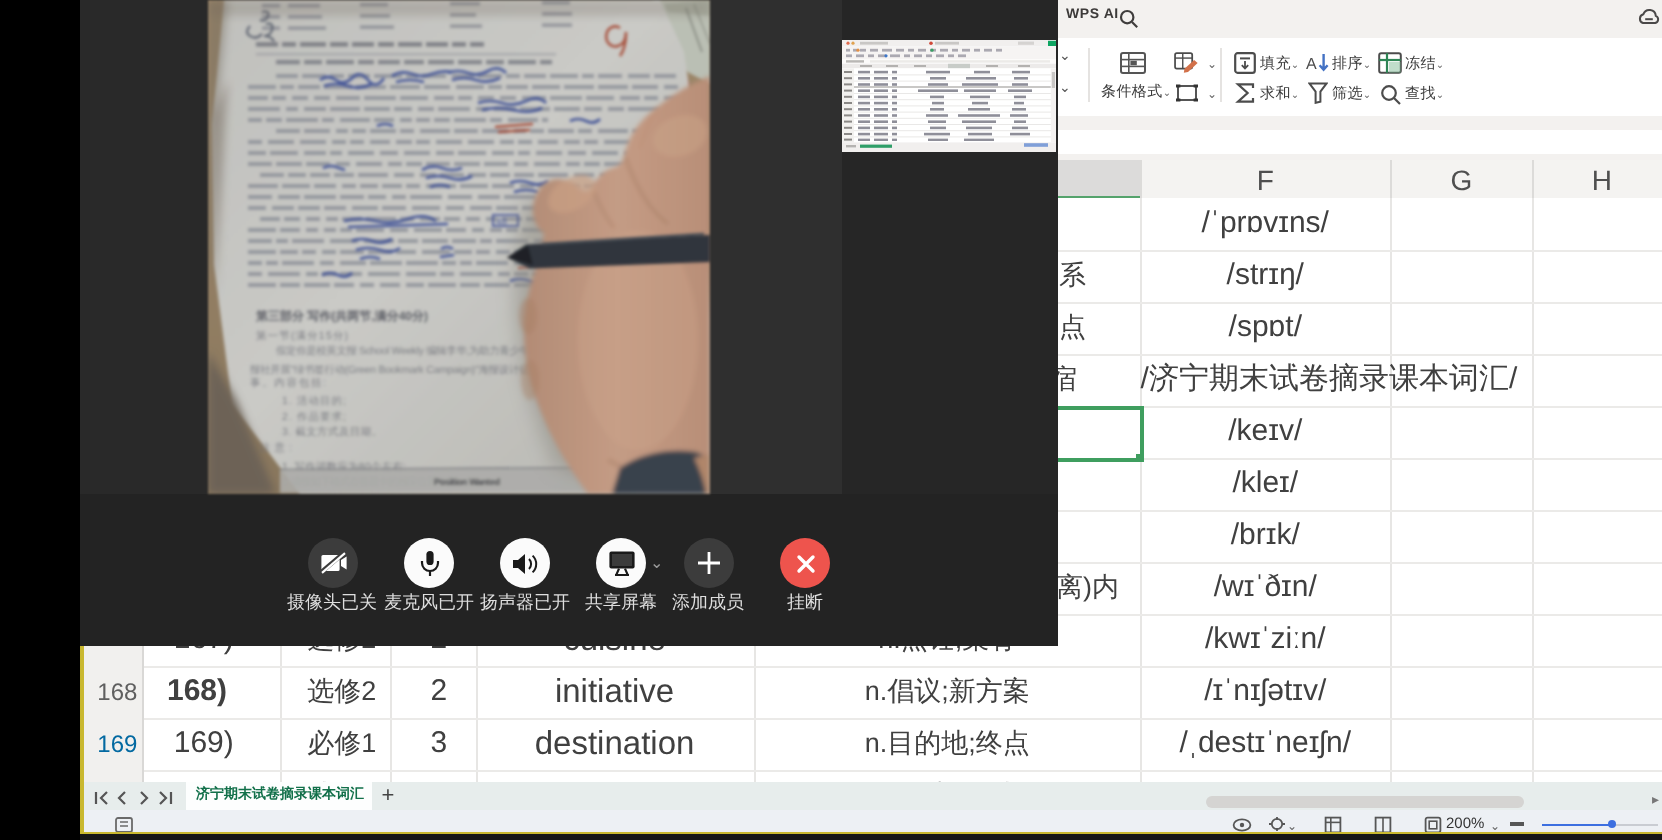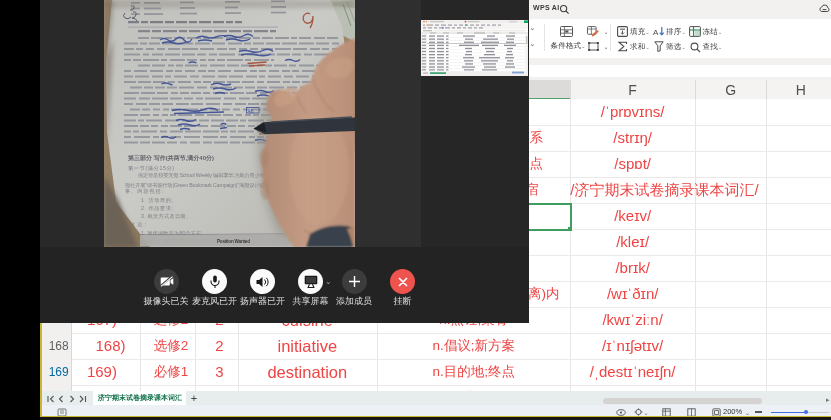--- a/index.html
+++ b/index.html
@@ -1,17 +1,17 @@
 <!DOCTYPE html>
 <html><head><meta charset="utf-8">
 <style>
 html,body{margin:0;padding:0;background:#000;}
 #stage{position:relative;width:831px;height:420px;overflow:hidden;background:#111;font-family:"Liberation Sans",sans-serif;margin-left:40px;}
 .abs{position:absolute;}
-.cell{position:absolute;color:#ef4444;font-size:15px;line-height:26px;text-align:center;white-space:nowrap;}
+.cell{position:absolute;color:#404040;font-size:15px;line-height:26px;text-align:center;white-space:nowrap;}
 .en{font-size:16.5px;}
 .cjk{font-size:13.5px;}
 .hdr{position:absolute;color:#4f4f4f;font-size:14px;line-height:20px;text-align:center;}
 .vline{position:absolute;width:1px;background:#e7e6e4;}
 .hline{position:absolute;height:1px;background:#ebeae8;}
 .rtxt{position:absolute;font-size:7.5px;color:#3a3a3a;line-height:9px;white-space:nowrap;letter-spacing:0.2px;}
 .lbl{position:absolute;color:#dedede;font-size:9px;line-height:10px;text-align:center;white-space:nowrap;}
 </style></head>
 <body>
 <div id="stage">
@@ -154,21 +154,21 @@
   <div class="cell cjk" style="left:488px;top:182px;width:45px;text-align:left;">离)内</div>
 
   <div class="abs" style="left:337px;top:104px;width:191.3px;height:24px;border:2px solid #3f9e5f;"></div>
   <div class="abs" style="left:527.5px;top:127.5px;width:4.5px;height:4.5px;background:#3f9e5f;"></div>
   <div class="cell" style="left:27.4px;top:208px;width:69px;">167)</div>
   <div class="cell cjk" style="left:103.4px;top:208px;width:55px;">选修2</div>
   <div class="cell" style="left:158.3px;top:208px;width:42.3px;">2</div>
   <div class="cell en" style="left:197.6px;top:208px;width:139.4px;">cuisine</div>
   <div class="cell cjk" style="left:337px;top:208px;width:193.3px;">n.烹饪;菜肴</div>
 
-  <div class="cell" style="left:36px;top:234px;width:69px;">168)</div>
+  <div class="cell" style="left:24px;top:234px;width:69px;font-weight:bold;">168)</div>
   <div class="cell cjk" style="left:103.4px;top:234px;width:55px;">选修2</div>
   <div class="cell" style="left:158.3px;top:234px;width:42.3px;">2</div>
   <div class="cell en" style="left:197.6px;top:234px;width:139.4px;">initiative</div>
   <div class="cell cjk" style="left:337px;top:234px;width:193.3px;">n.倡议;新方案</div>
 
   <div class="cell" style="left:27.4px;top:260px;width:69px;">169)</div>
   <div class="cell cjk" style="left:103.4px;top:260px;width:55px;">必修1</div>
   <div class="cell" style="left:158.3px;top:260px;width:42.3px;">3</div>
   <div class="cell en" style="left:197.6px;top:260px;width:139.4px;">destination</div>
   <div class="cell cjk" style="left:337px;top:260px;width:193.3px;">n.目的地;终点</div>

